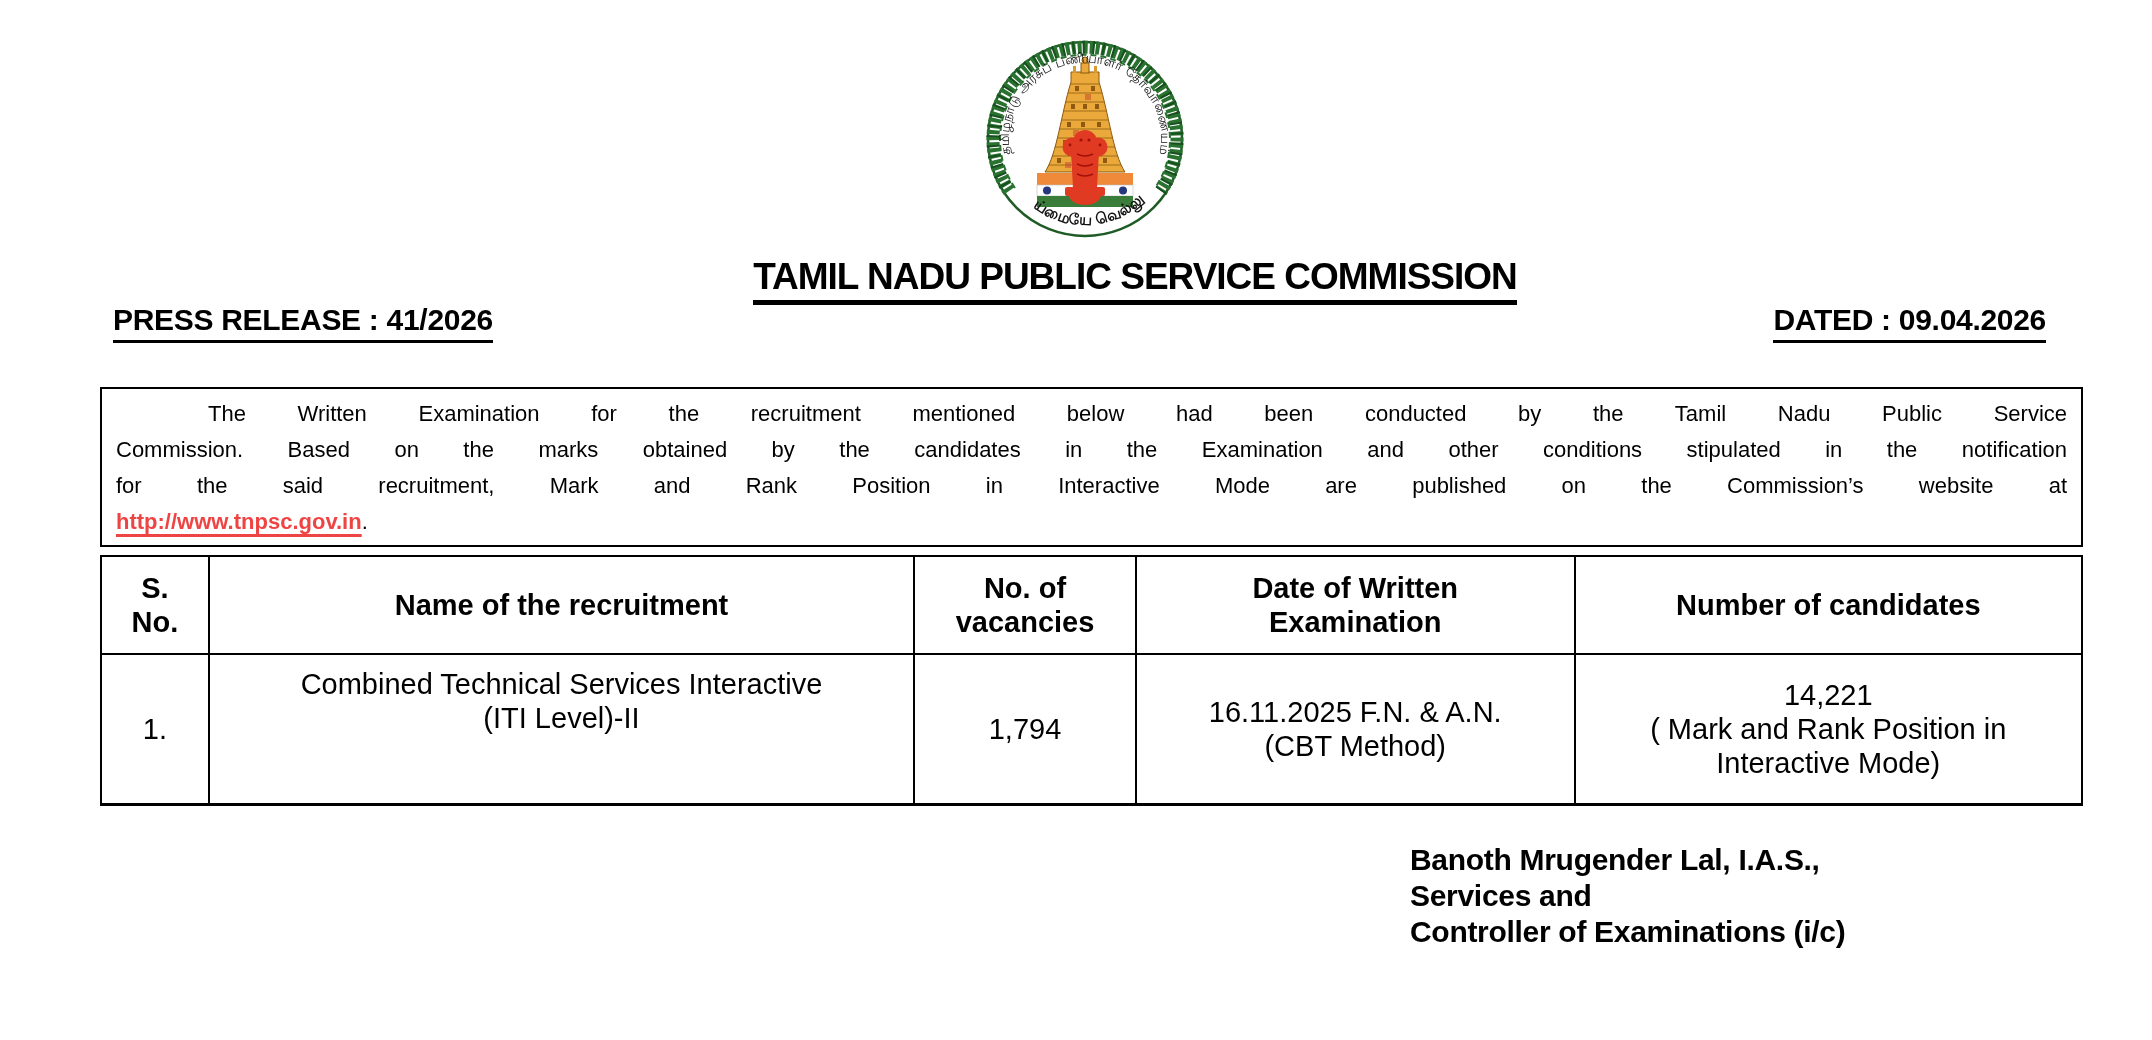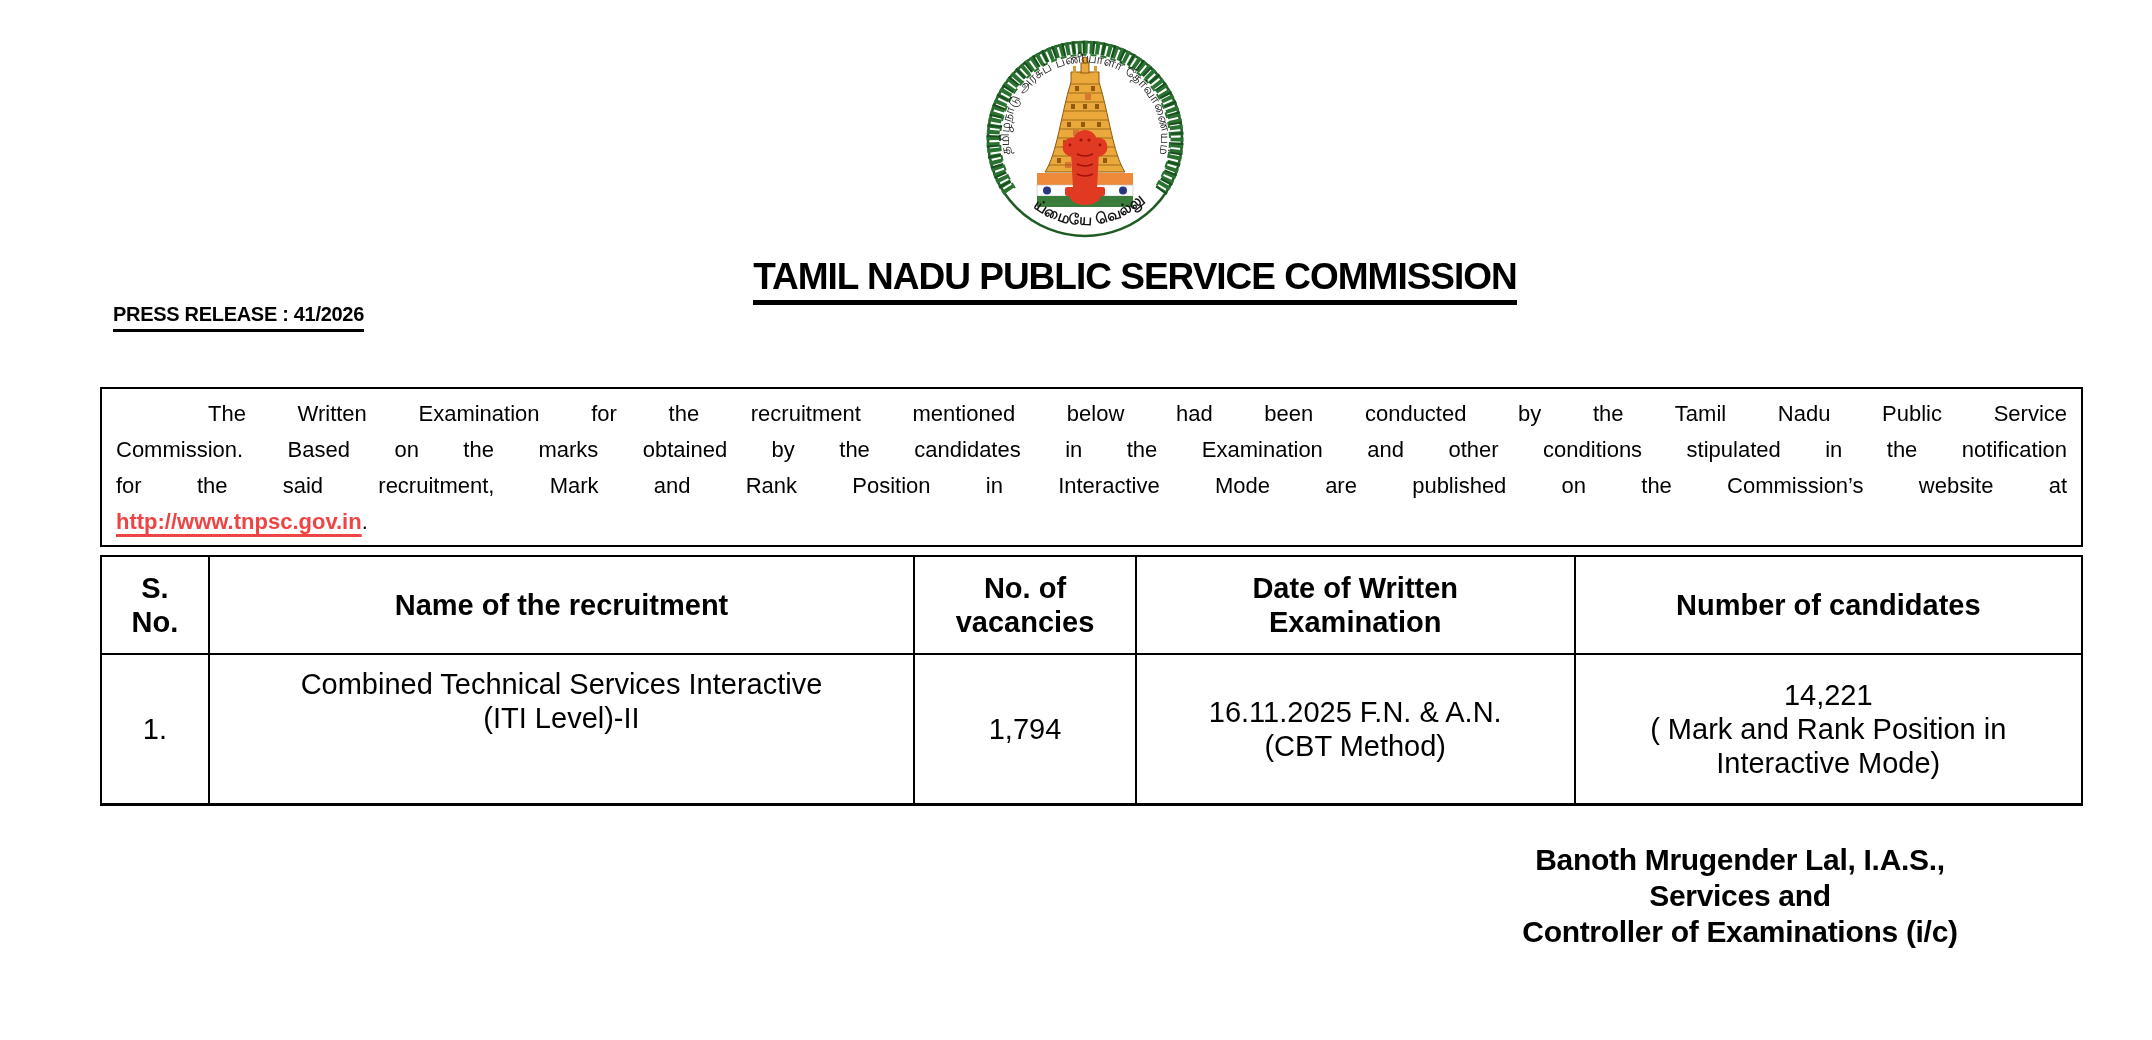--- a/index.html
+++ b/index.html
@@ -21,21 +21,21 @@
   .title-wrap .underlined{
     display:inline-block;
     font-size:37px;font-weight:bold;letter-spacing:-1px;
     border-bottom:5px solid #000;padding-bottom:2px;
     white-space:nowrap;
   }
   
   .pr-line{
     position:absolute;left:113px;right:106px;top:303px;
     display:flex;justify-content:space-between;align-items:flex-start;
-    font-size:20px;font-weight:bold;letter-spacing:-0.3px;
+    font-size:30px;font-weight:bold;letter-spacing:-0.3px;
   }
   .pr-line .underlined{
     display:inline-block;border-bottom:3px solid #000;padding-bottom:3px;
     white-space:nowrap;
   }
   
   .notice{
     position:absolute;left:100px;top:387px;width:1983px;height:160px;
     box-sizing:border-box;border:2px solid #000;
     padding:7px 14px 0 14px;
@@ -64,21 +64,21 @@
     white-space:pre-line;
     padding:0 8px;
     line-height:34px;
   }
   table.rec th{height:96px;font-weight:bold;}
   table.rec td{height:136px;}
   table.rec td.cell-name{vertical-align:top;padding-top:12px;}
   
   .signature{
     position:absolute;left:1410px;top:842px;width:660px;
-    text-align:center;font-size:30px;font-weight:bold;line-height:36px;
+    text-align:left;font-size:30px;font-weight:bold;line-height:36px;
     letter-spacing:-0.3px;
   }
 </style>
 </head>
 <body>
 
 <div class="page">
 
   <svg class="seal" viewBox="0 0 200 206" aria-hidden="true">
     <defs>
@@ -172,20 +172,21 @@
       <textPath href="#arcBottom" startOffset="50%" text-anchor="middle">வாய்மையே வெல்லும்</textPath>
     </text>
   </svg>
 
   <div class="title-wrap">
     <span class="underlined">TAMIL NADU PUBLIC SERVICE COMMISSION</span>
   </div>
 
   <div class="pr-line">
     <span class="underlined">PRESS RELEASE : 41/2026</span>
+    <span class="underlined">DATED : 09.04.2026</span>
   </div>
 
   <div class="notice">
     <div class="nline first">The Written Examination for the recruitment mentioned below had been conducted by the Tamil Nadu Public Service</div>
     <div class="nline">Commission. Based on the marks obtained by the candidates in the Examination and other conditions stipulated in the notification</div>
     <div class="nline">for the said recruitment, Mark and Rank Position in Interactive Mode are published on the Commission’s website at</div>
     <div class="nline last">
       <a class="weblink">http://www.tnpsc.gov.in</a><span>.</span>
     </div>
   </div>

